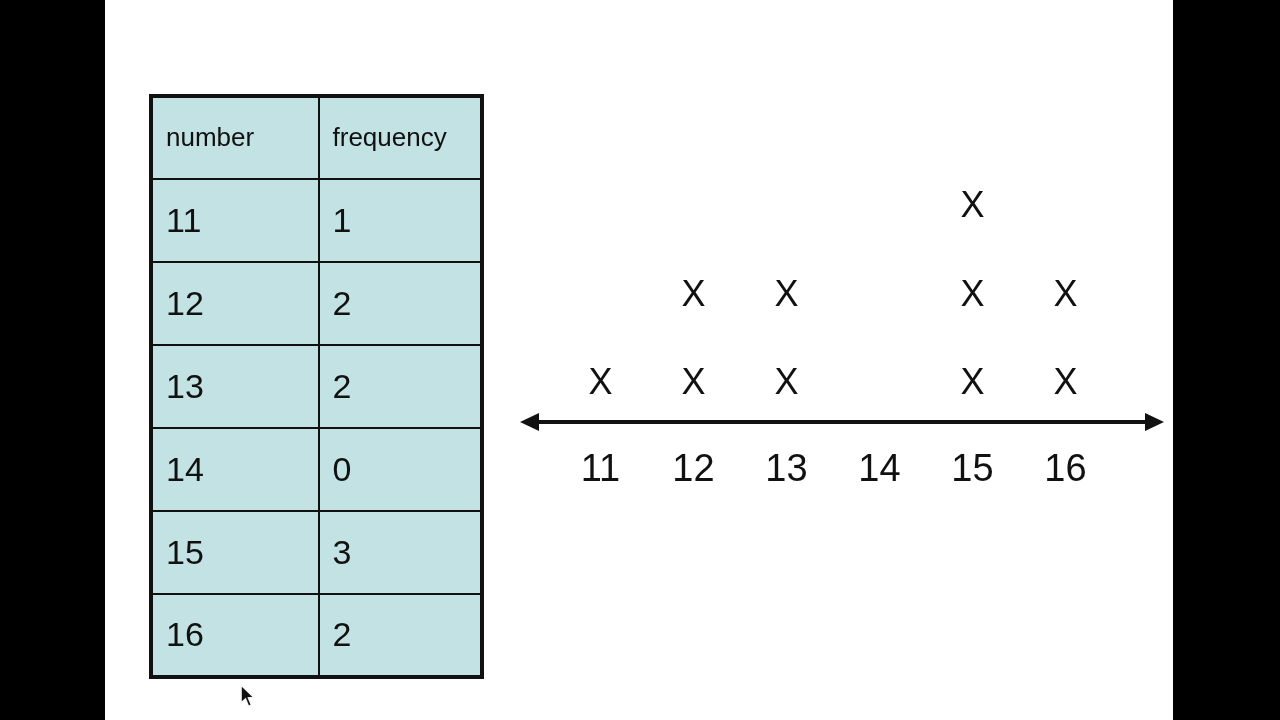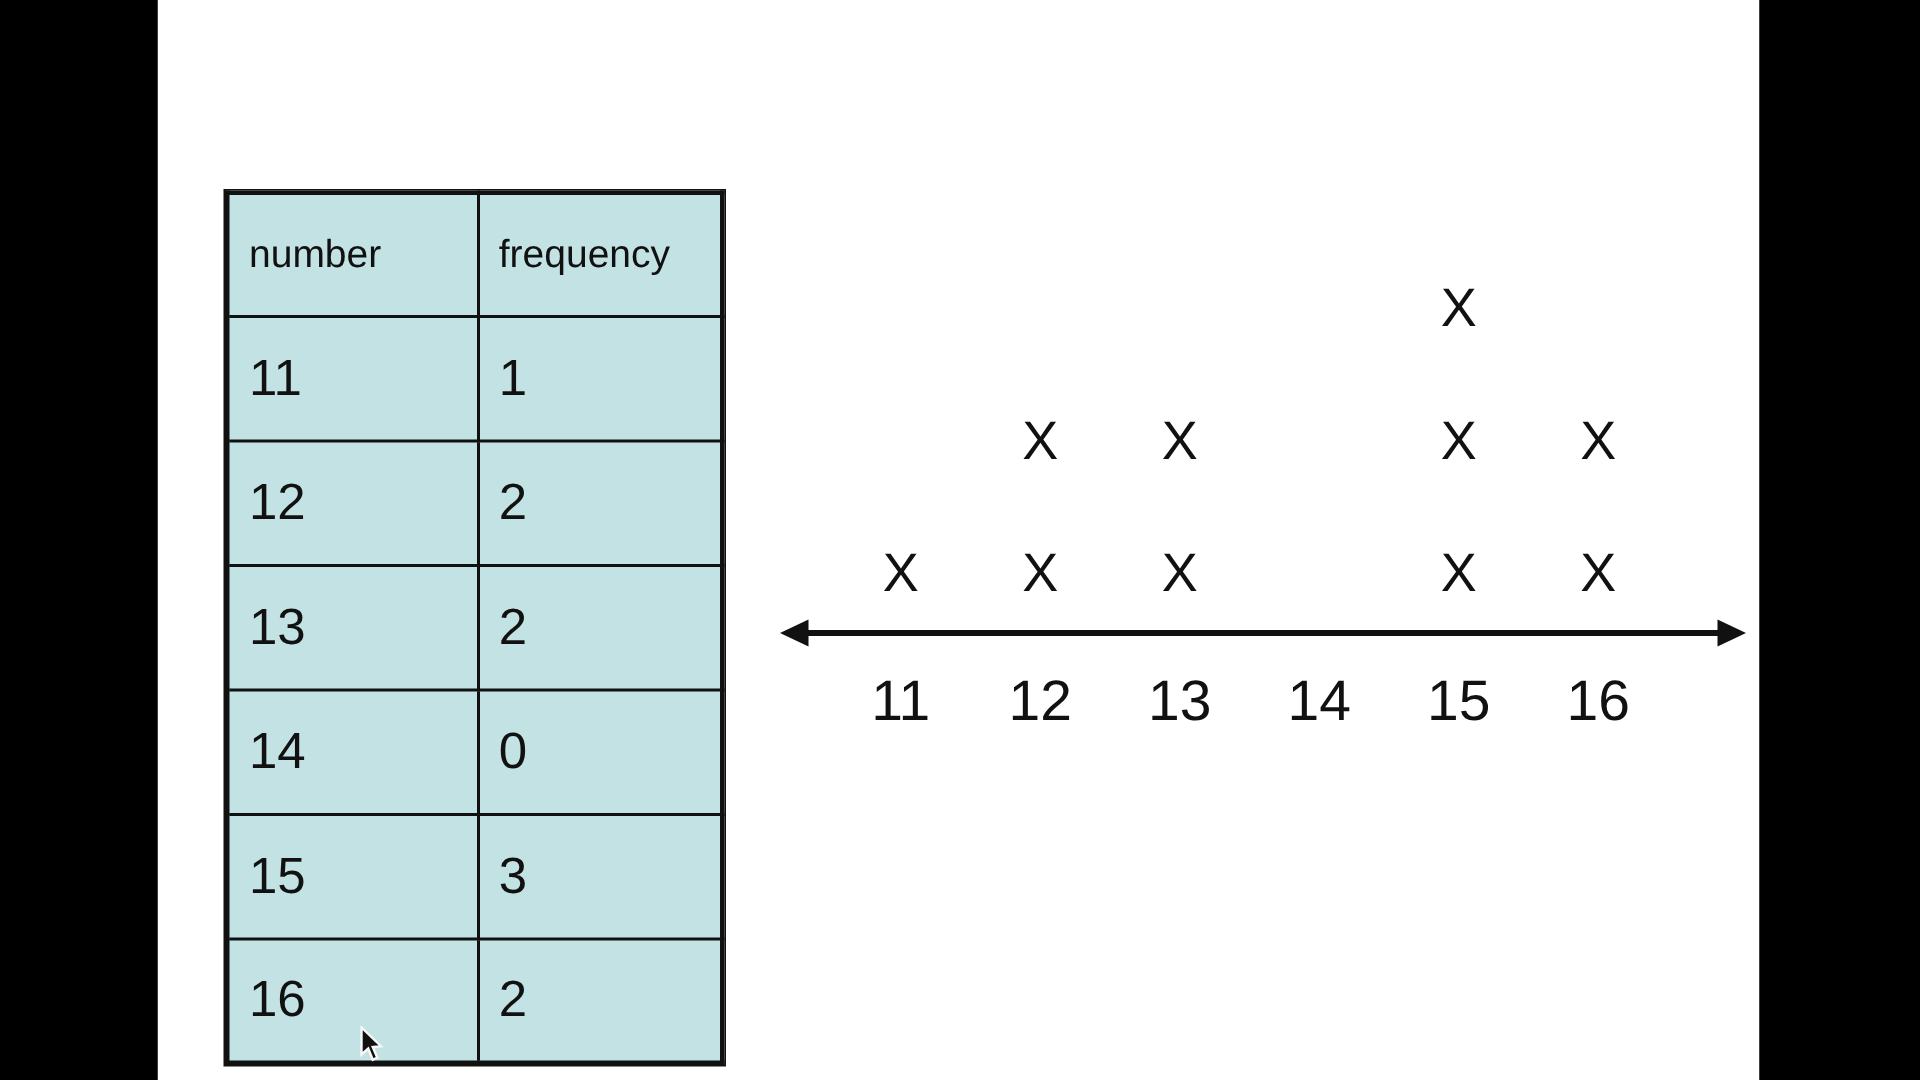--- a/index.html
+++ b/index.html
@@ -16,21 +16,20 @@
   .letterbox.left { left: 0; width: 105px; }
   .letterbox.right { left: 1173px; width: 107px; }
 
   
   table.freq {
     position: absolute; left: 150px; top: 95px;
     width: 330px; height: 580px;
     border-collapse: collapse;
     background: #c3e2e4;
     table-layout: fixed;
-    margin-top: 32px;
   }
   table.freq th, table.freq td {
     border: 2px solid #111;
     text-align: left; vertical-align: middle;
     padding-left: 13px;
     font-weight: 400;
   }
   table.freq { border: 3px solid #111; outline: 1px solid #111; }
   table.freq th { font-size: 26px; height: 82px; }
   table.freq td { font-size: 34px; height: 83px; }

